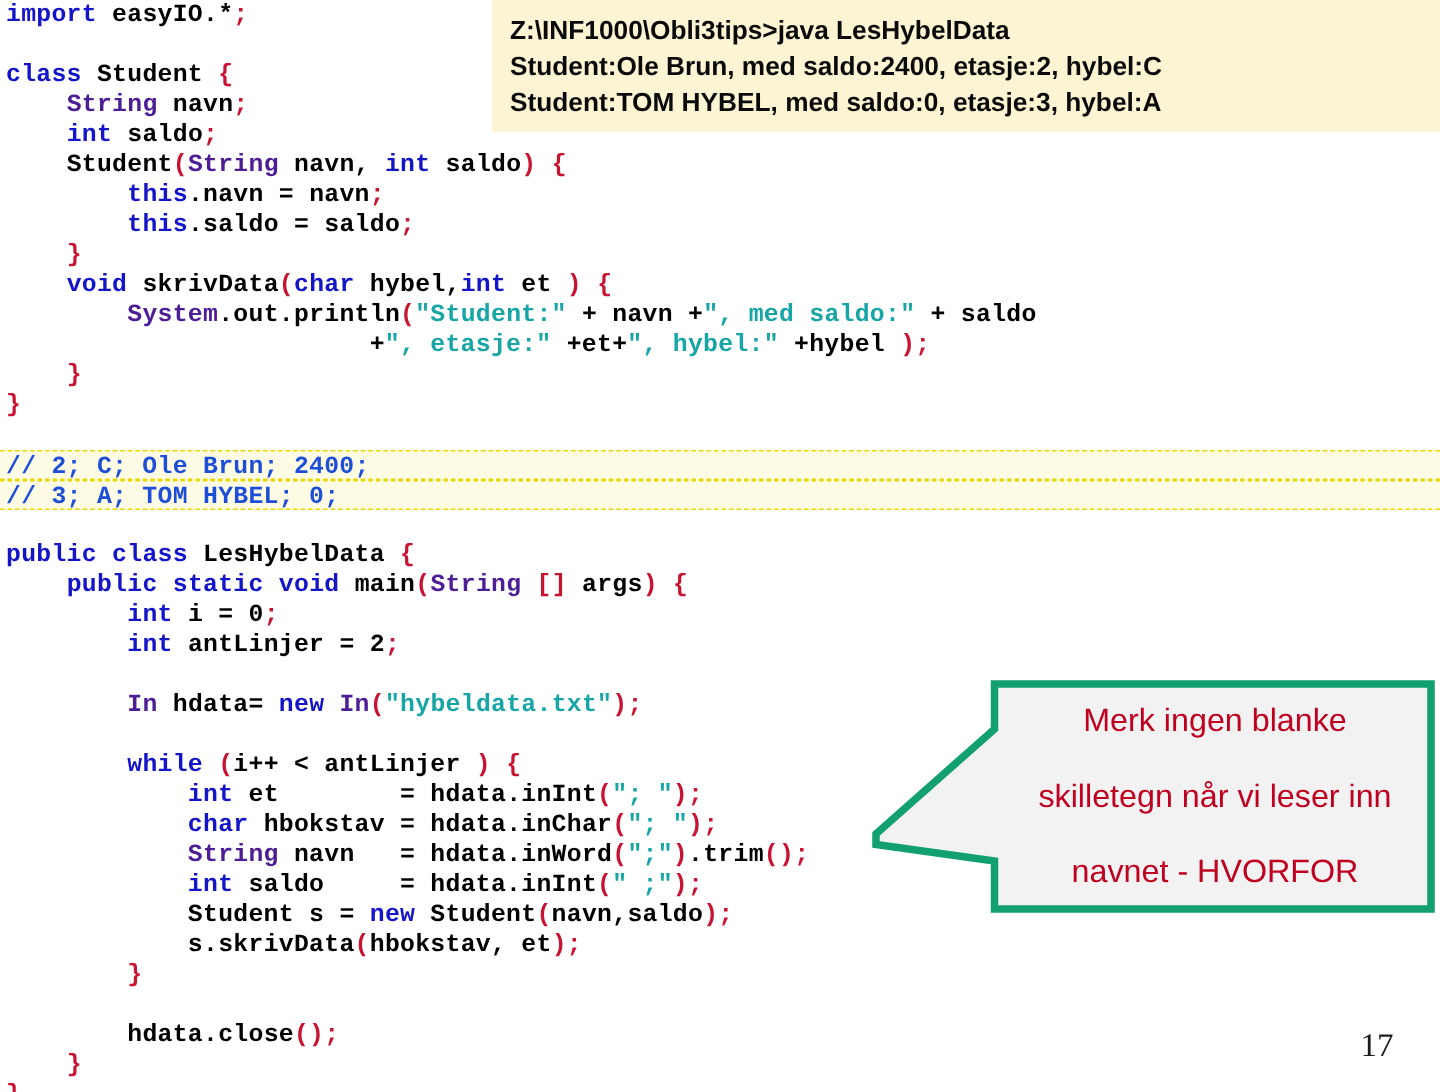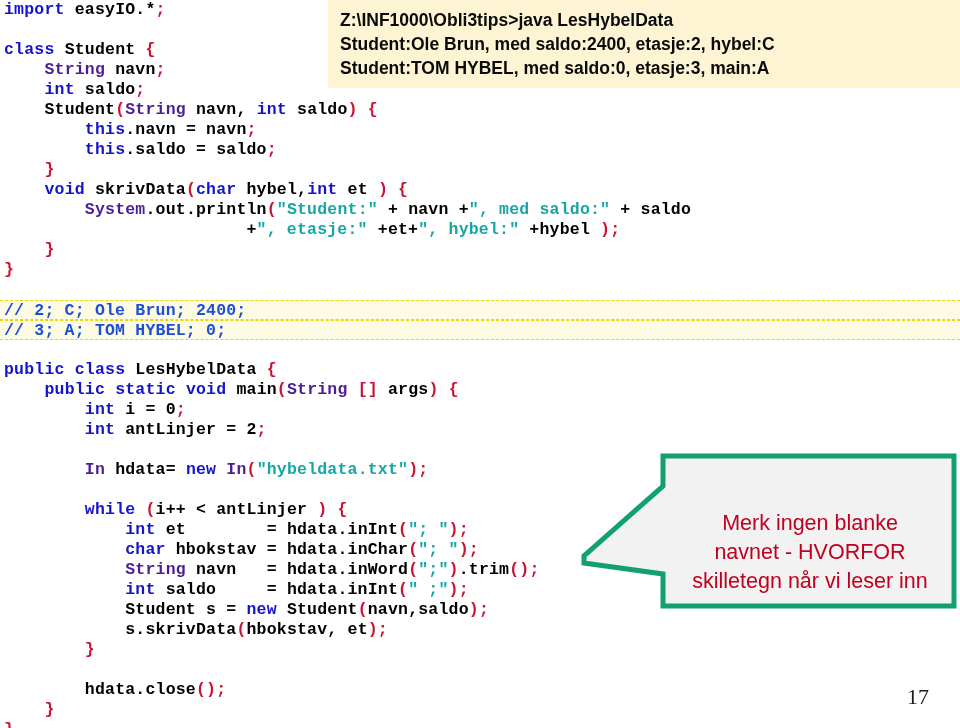--- a/index.html
+++ b/index.html
@@ -88,21 +88,21 @@
   }
   #callout-text {
     position: absolute;
     left: 88px;
     top: 14px;
     width: 284px;
     height: 130px;
     display: flex;
     flex-direction: column;
     align-items: center;
-    justify-content: flex-end;
+    justify-content: space-between;
     text-align: center;
     color: #c00020;
     font-family: "Liberation Sans", sans-serif;
     font-size: 21.5px;
     line-height: 29px;
     font-weight: normal;
   }
 
   
   #page-number {
@@ -117,29 +117,29 @@
 </head>
 <body>
 
 <div id="slide">
 
   <div id="code-listing"><div class="code-line"><span class="kw">import</span> <span class="pln">easyIO</span>.*<span class="pun">;</span></div><div class="code-line">&nbsp;</div><div class="code-line"><span class="kw">class</span> <span class="pln">Student</span> <span class="pun">{</span></div><div class="code-line">    <span class="typ">String</span> <span class="pln">navn</span><span class="pun">;</span></div><div class="code-line">    <span class="kw">int</span> <span class="pln">saldo</span><span class="pun">;</span></div><div class="code-line">    <span class="pln">Student</span><span class="pun">(</span><span class="typ">String</span> <span class="pln">navn</span>, <span class="kw">int</span> <span class="pln">saldo</span><span class="pun">)</span> <span class="pun">{</span></div><div class="code-line">        <span class="kw">this</span>.<span class="pln">navn</span> = <span class="pln">navn</span><span class="pun">;</span></div><div class="code-line">        <span class="kw">this</span>.<span class="pln">saldo</span> = <span class="pln">saldo</span><span class="pun">;</span></div><div class="code-line">    <span class="pun">}</span></div><div class="code-line">    <span class="kw">void</span> <span class="pln">skrivData</span><span class="pun">(</span><span class="kw">char</span> <span class="pln">hybel</span>,<span class="kw">int</span> <span class="pln">et</span> <span class="pun">)</span> <span class="pun">{</span></div><div class="code-line">        <span class="typ">System</span>.<span class="pln">out</span>.<span class="pln">println</span><span class="pun">(</span><span class="str">"Student:"</span> + <span class="pln">navn</span> +<span class="str">", med saldo:"</span> + <span class="pln">saldo</span></div><div class="code-line">                        +<span class="str">", etasje:"</span> +<span class="pln">et</span>+<span class="str">", hybel:"</span> +<span class="pln">hybel</span> <span class="pun">)</span><span class="pun">;</span></div><div class="code-line">    <span class="pun">}</span></div><div class="code-line"><span class="pun">}</span></div><div class="code-line">&nbsp;</div><div class="code-line hl"><span class="cmt">// 2; C; Ole Brun; 2400;</span></div><div class="code-line hl"><span class="cmt">// 3; A; TOM HYBEL; 0;</span></div><div class="code-line">&nbsp;</div><div class="code-line"><span class="kw">public</span> <span class="kw">class</span> <span class="pln">LesHybelData</span> <span class="pun">{</span></div><div class="code-line">    <span class="kw">public</span> <span class="kw">static</span> <span class="kw">void</span> <span class="pln">main</span><span class="pun">(</span><span class="typ">String</span> <span class="pun">[</span><span class="pun">]</span> <span class="pln">args</span><span class="pun">)</span> <span class="pun">{</span></div><div class="code-line">        <span class="kw">int</span> <span class="pln">i</span> = 0<span class="pun">;</span></div><div class="code-line">        <span class="kw">int</span> <span class="pln">antLinjer</span> = 2<span class="pun">;</span></div><div class="code-line">&nbsp;</div><div class="code-line">        <span class="typ">In</span> <span class="pln">hdata</span>= <span class="kw">new</span> <span class="typ">In</span><span class="pun">(</span><span class="str">"hybeldata.txt"</span><span class="pun">)</span><span class="pun">;</span></div><div class="code-line">&nbsp;</div><div class="code-line">        <span class="kw">while</span> <span class="pun">(</span><span class="pln">i</span>++ &lt; <span class="pln">antLinjer</span> <span class="pun">)</span> <span class="pun">{</span></div><div class="code-line">            <span class="kw">int</span> <span class="pln">et</span>        = <span class="pln">hdata</span>.<span class="pln">inInt</span><span class="pun">(</span><span class="str">"; "</span><span class="pun">)</span><span class="pun">;</span></div><div class="code-line">            <span class="kw">char</span> <span class="pln">hbokstav</span> = <span class="pln">hdata</span>.<span class="pln">inChar</span><span class="pun">(</span><span class="str">"; "</span><span class="pun">)</span><span class="pun">;</span></div><div class="code-line">            <span class="typ">String</span> <span class="pln">navn</span>   = <span class="pln">hdata</span>.<span class="pln">inWord</span><span class="pun">(</span><span class="str">";"</span><span class="pun">)</span>.<span class="pln">trim</span><span class="pun">(</span><span class="pun">)</span><span class="pun">;</span></div><div class="code-line">            <span class="kw">int</span> <span class="pln">saldo</span>     = <span class="pln">hdata</span>.<span class="pln">inInt</span><span class="pun">(</span><span class="str">" ;"</span><span class="pun">)</span><span class="pun">;</span></div><div class="code-line">            <span class="pln">Student</span> <span class="pln">s</span> = <span class="kw">new</span> <span class="pln">Student</span><span class="pun">(</span><span class="pln">navn</span>,<span class="pln">saldo</span><span class="pun">)</span><span class="pun">;</span></div><div class="code-line">            <span class="pln">s</span>.<span class="pln">skrivData</span><span class="pun">(</span><span class="pln">hbokstav</span>, <span class="pln">et</span><span class="pun">)</span><span class="pun">;</span></div><div class="code-line">        <span class="pun">}</span></div><div class="code-line">&nbsp;</div><div class="code-line">        <span class="pln">hdata</span>.<span class="pln">close</span><span class="pun">(</span><span class="pun">)</span><span class="pun">;</span></div><div class="code-line">    <span class="pun">}</span></div><div class="code-line"><span class="pun">}</span></div></div>
 
   <div id="console-output">
     <div class="out-line">Z:\INF1000\Obli3tips&gt;java LesHybelData</div>
     <div class="out-line">Student:Ole Brun, med saldo:2400, etasje:2, hybel:C</div>
-    <div class="out-line">Student:TOM HYBEL, med saldo:0, etasje:3, main:A</div>
+    <div class="out-line">Student:TOM HYBEL, med saldo:0, etasje:3, hybel:A</div>
   </div>
 
   <div id="callout">
     <svg width="378" height="158" viewBox="0 0 378 158">
       <polygon points="83,4 374,4 374,154 83,154 83,122 4,111 4,104 83,34" fill="#f2f2f2" stroke="#11a06e" stroke-width="5" stroke-linejoin="miter"></polygon>
     </svg>
     <div id="callout-text">
       <span>Merk ingen blanke</span>
+      <span>skilletegn når vi leser inn</span>
       <span>navnet - HVORFOR</span>
-      <span>skilletegn når vi leser inn</span>
     </div>
   </div>
 
   <div id="page-number">17</div>
 
 </div>
 
 </body></html>

